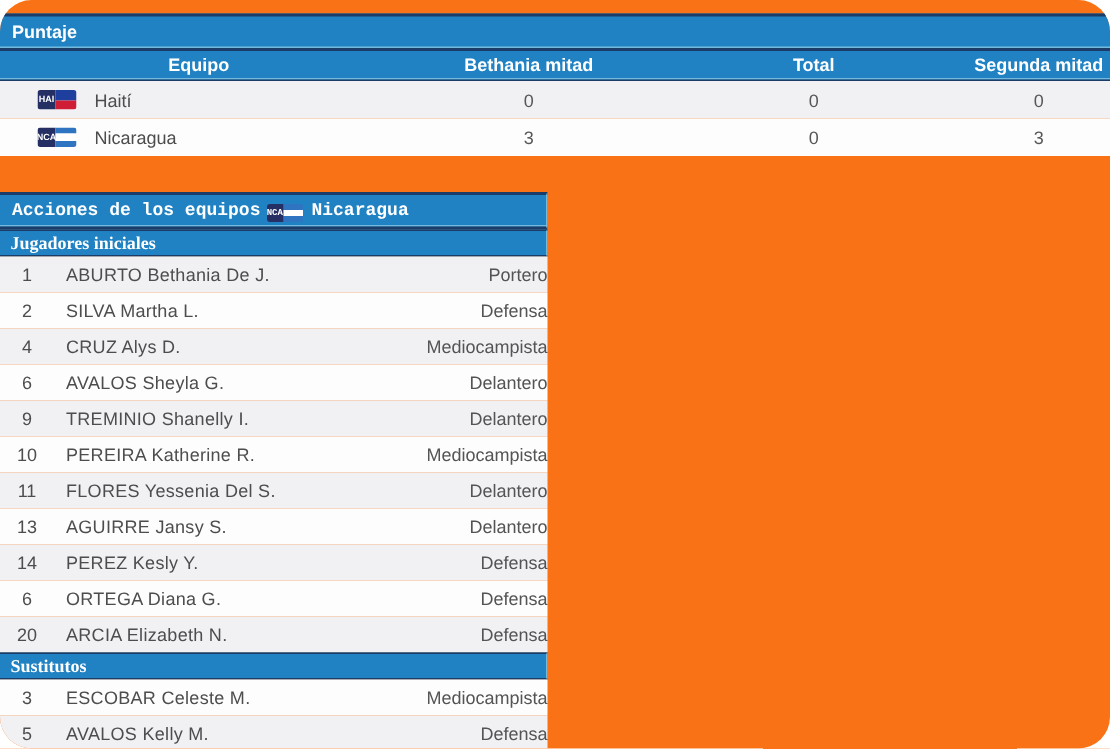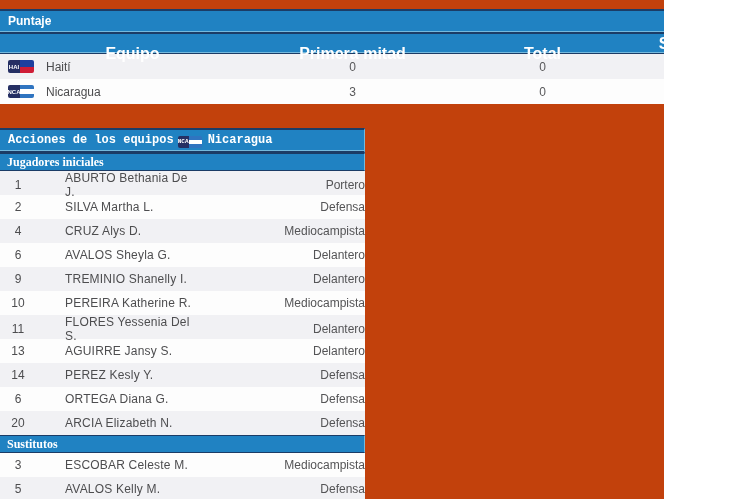--- a/index.html
+++ b/index.html
@@ -1,17 +1,17 @@
 <!DOCTYPE html>
 <html style="--barblue: #2082c2; --navy: #1b3c66; --lightblue: #74b9dd; --flagnavy: #252f63;"><head>
 <meta charset="utf-8">
 <style>
   html,body { margin:0; padding:0; background:#ffffff; }
   body { font-family:"Liberation Sans", sans-serif; }
-  .stage { position:relative; width:664px; height:499px; overflow:hidden; background:#c2410c; }
+  .stage { position:relative; width:740px; height:499px; overflow:hidden; background:#f97316;border-radius:21px; }
 
   
   .bar { color:#ffffff; font-weight:bold; font-size:12px; }
   .bar-main {
     height:21px; line-height:21px; padding:0 8px;
     border-top:2px solid var(--navy);
     border-bottom:2px solid var(--navy);
     box-shadow: inset 0 -1px 0 var(--lightblue);
     background:var(--barblue);
     display:flex; align-items:center;
@@ -19,57 +19,57 @@
   .bar-sub {
     height:16px; line-height:16px; padding:0 7px;
     border-top:1px solid var(--navy);
     border-bottom:1px solid var(--navy);
     background:var(--barblue);
     font-family:Liberation Serif, serif;
   }
 
   
   .score-panel { margin-top:9px; width:740px; }
-  .score-header { display:grid; grid-template-columns:265px 175px 205px 95px; align-items:center; height:19px; line-height:19px; border-bottom:1px solid var(--navy); box-shadow: inset 0 -1px 0 var(--lightblue); background:var(--barblue); color:#fff; font-weight:bold; font-size:16px; }
+  .score-header { display:grid; grid-template-columns:265px 175px 205px 95px; align-items:center; height:19px; line-height:19px; border-bottom:1px solid var(--navy); box-shadow: inset 0 -1px 0 var(--lightblue); background:var(--barblue); color:#fff; font-weight:bold; font-size:12px; }
   .score-header span { text-align:center; }
   .score-row { display:grid; grid-template-columns:265px 175px 205px 95px; align-items:center; height:25px; font-size:12px; color:#4c4c4e; }
-  .score-row .team-cell { display:flex; align-items:center; padding-left:8px; }
+  .score-row .team-cell { display:flex; align-items:center; padding-left:25px; }
   .score-row .team-name { margin-left:12px; }
   .score-row .val { text-align:center; color:#58585a; }
   .shade-gray { background:#f1f1f4; }
   .shade-white { background:#fdfdfd; }
 
   
   .flag { display:inline-flex; border-radius:2px; overflow:hidden; flex:none; }
   .flag-code { background:var(--flagnavy); color:#ffffff; font-size:6px; font-weight:bold; width:46%; display:flex; align-items:center; justify-content:center; letter-spacing:0; }
   .flag-stripes { display:flex; flex-direction:column; width:54%; }
   .flag-stripes .stripe { flex:1; }
 
   
   .actions-panel { margin-top:24px; width:365px; }
   .actions-panel .bar-main, .actions-panel .bar-sub { border-right:1px solid var(--lightblue); }
   .actions-title { gap:4px;font-family:Liberation Mono, monospace; }
   .actions-title .team-label { margin-left:2px; }
   .player-row { display:grid; grid-template-columns:36px 164px 1fr; align-items:center; height:24px; font-size:12px; color:#4d4d4f; }
   .player-row .pnum { text-align:center; color:#4d4d4f; }
-  .player-row .pname { padding-left:8px; letter-spacing:0.2px;margin-left:21px; }
+  .player-row .pname { padding-left:8px; letter-spacing:0.2px; }
   .player-row .ppos { text-align:right; color:#545456; }
 </style>
 </head>
 <body>
 
 <div class="stage">
 
   <div class="score-panel">
     <div class="bar bar-main">
       <span>Puntaje</span>
     </div>
     <div class="score-header">
       <span>Equipo</span>
-      <span>Primera mitad</span>
+      <span>Bethania mitad</span>
       <span>Total</span>
       <span>Segunda mitad</span>
     </div>
     <div>
         <div class="score-row shade-gray">
           <div class="team-cell">
             <span class="flag" style="width: 26px; height: 13px;">
               <span class="flag-code">HAI</span>
               <span class="flag-stripes">
                 <span class="stripe" style="background: rgb(31, 63, 158);"></span>

